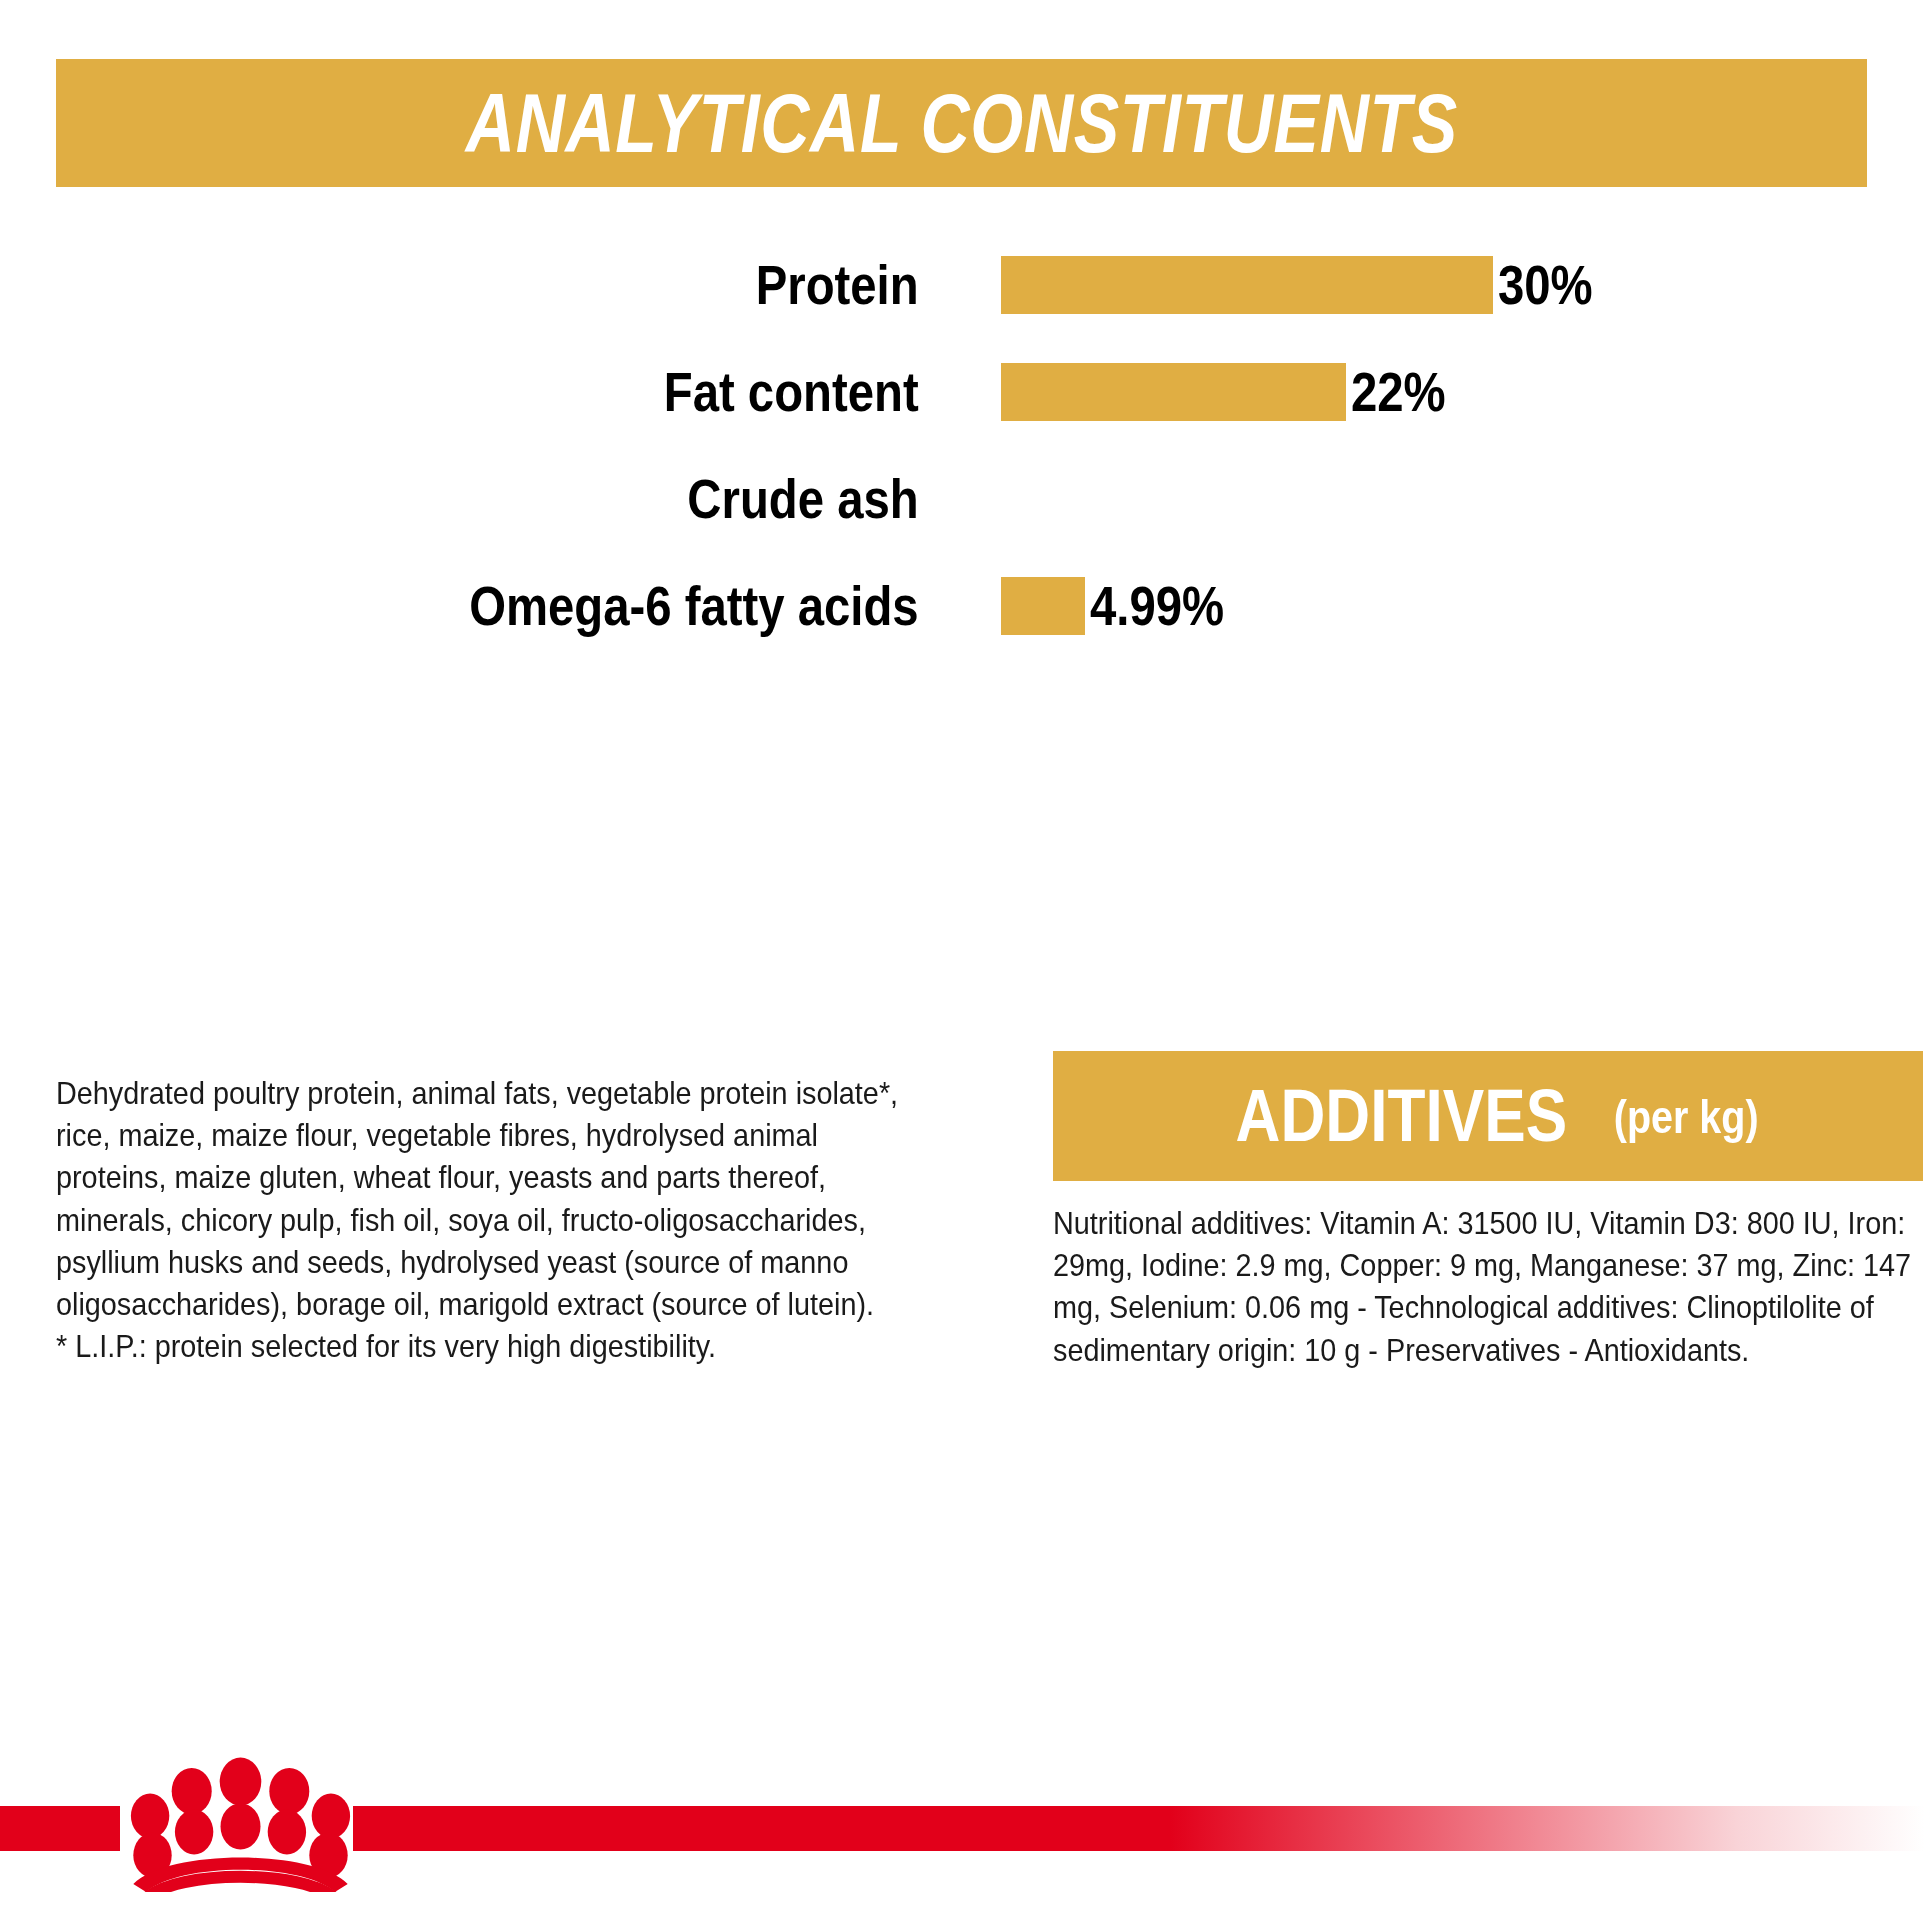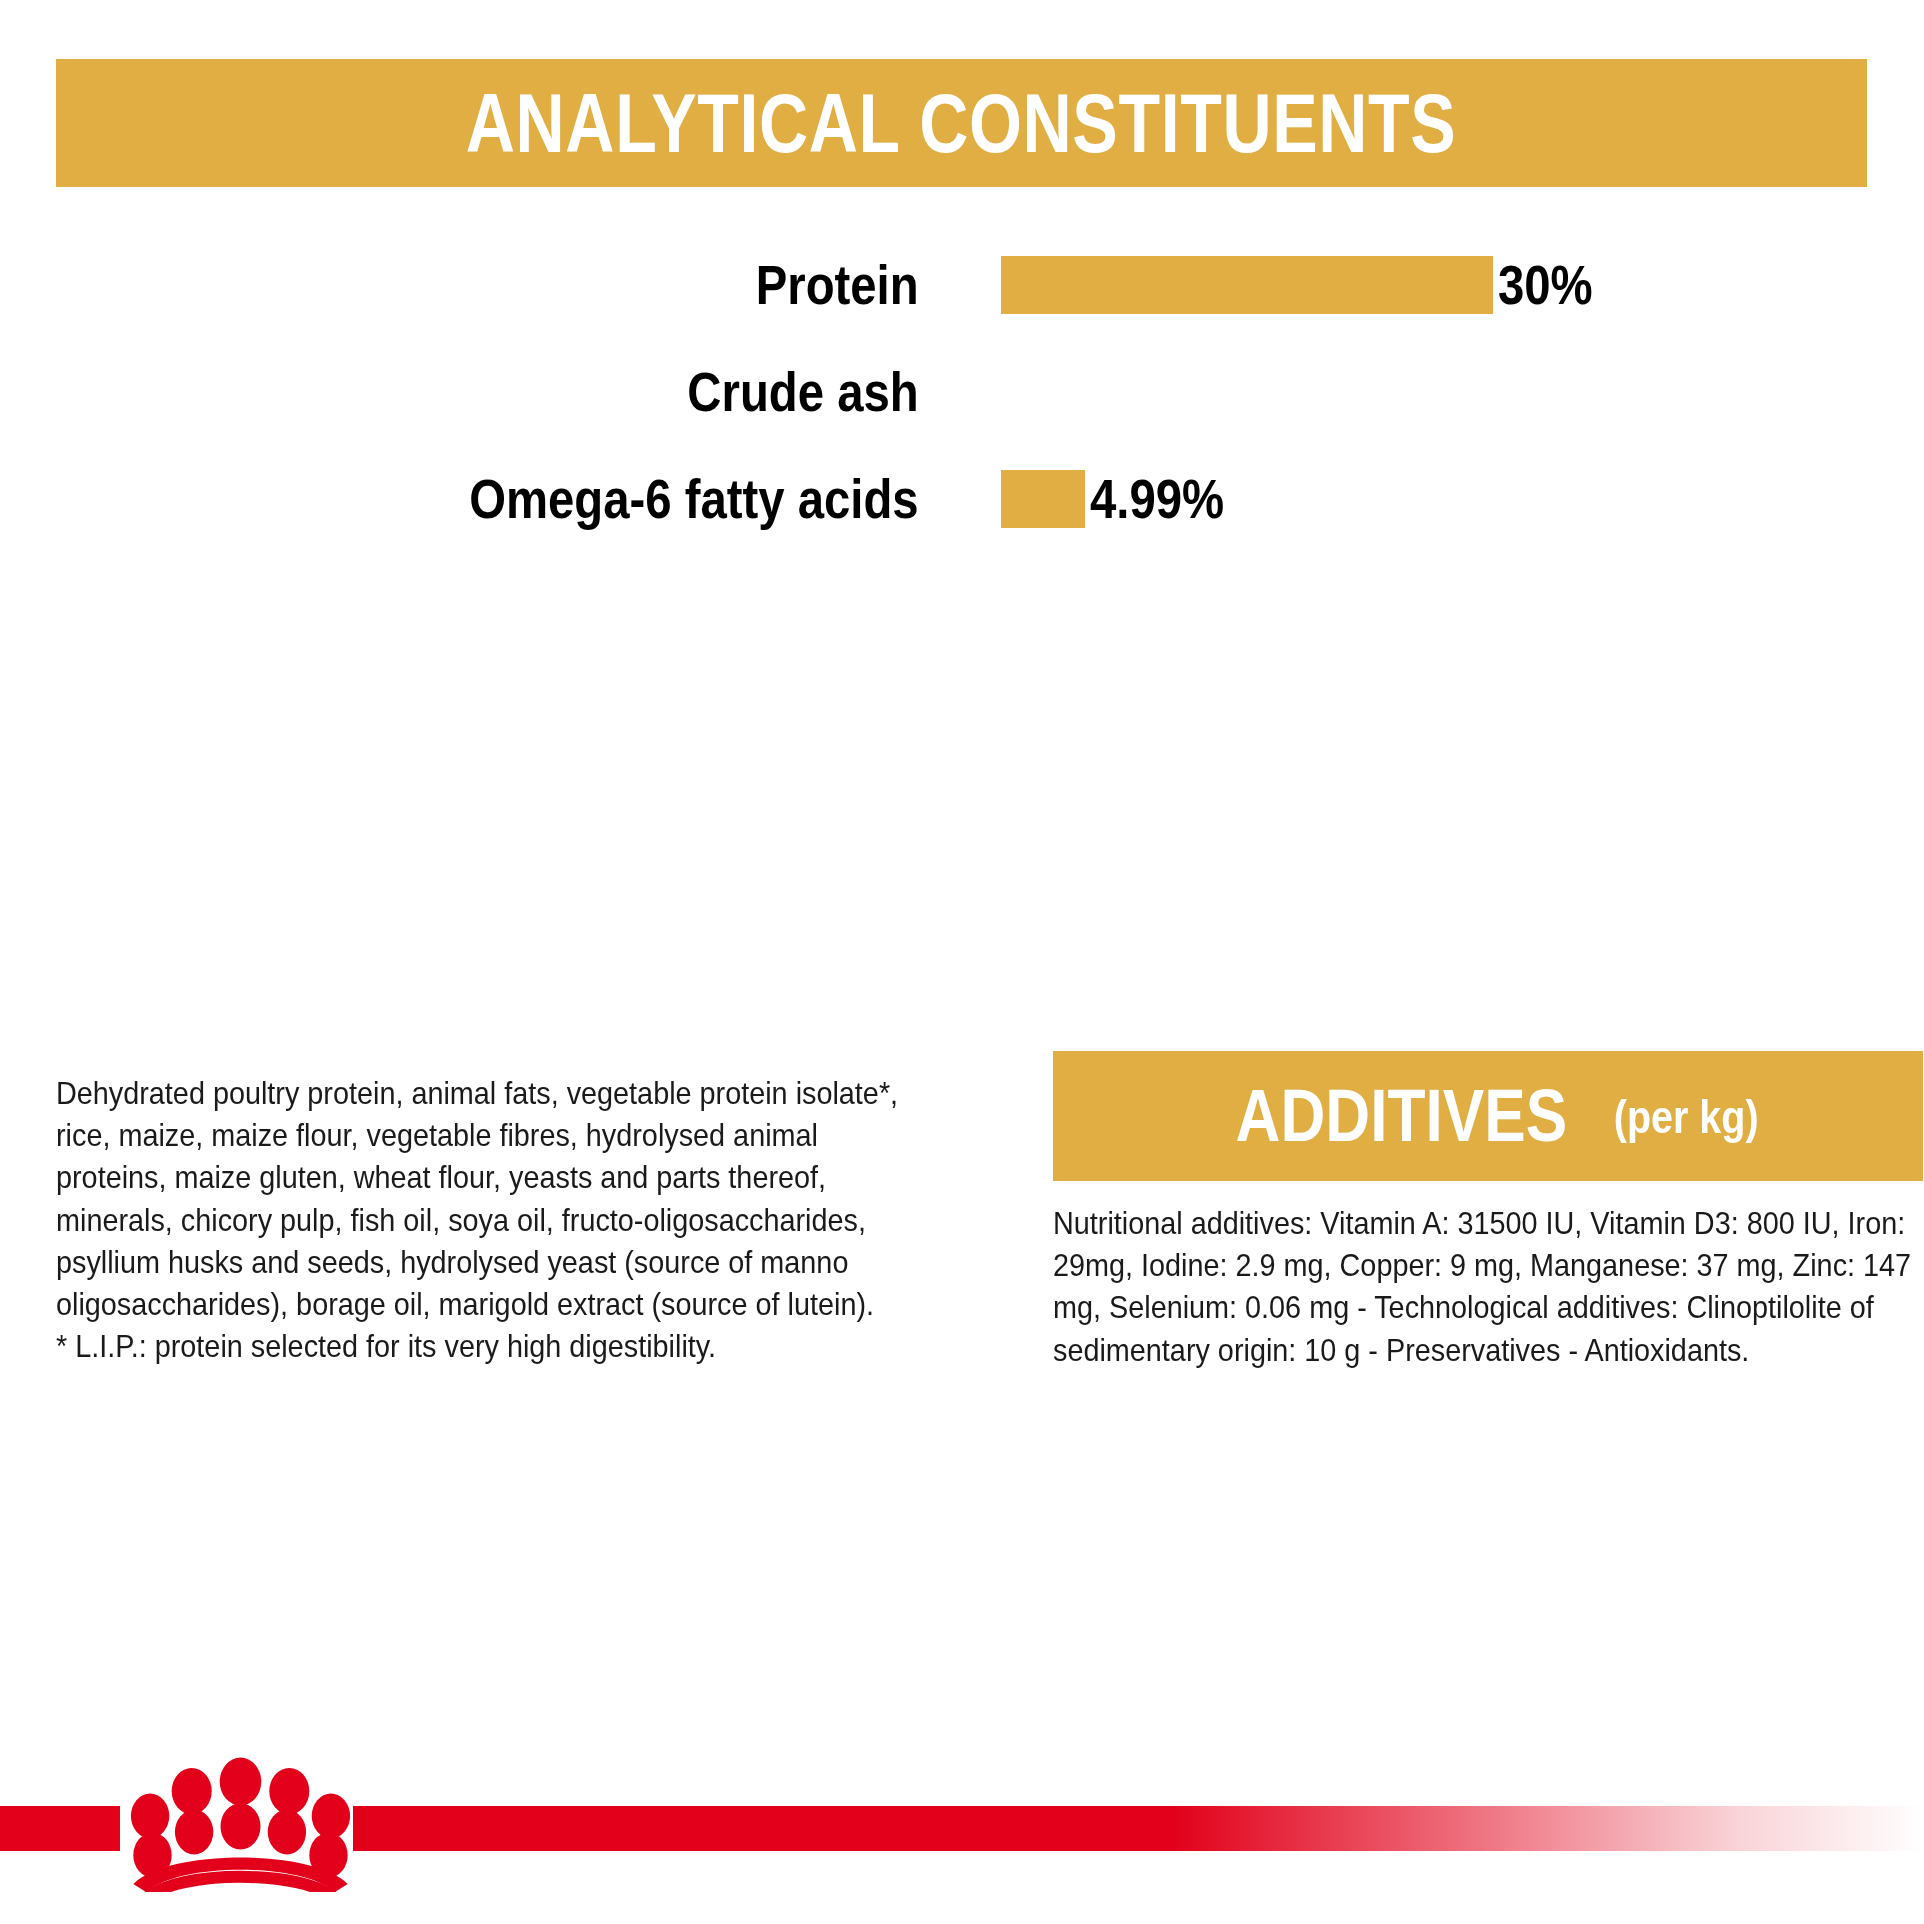--- a/index.html
+++ b/index.html
@@ -19,20 +19,21 @@
   .main-banner {
     position: absolute;
     left: 56px;
     top: 59px;
     width: 1811px;
     height: 128px;
     background: #E0AE43;
     display: flex;
     align-items: center;
     justify-content: center;
+    font-style: italic;
   }
   .main-banner-title {
     color: #ffffff;
     font-size: 83px;
     font-weight: bold;
     letter-spacing: 0.8px;
     transform: scaleX(0.82);
     transform-origin: center center;
     white-space: nowrap;
     line-height: 1;
@@ -179,20 +180,27 @@
 <div class="main-banner">
   <div class="main-banner-title">ANALYTICAL CONSTITUENTS</div>
 </div>
 
 <div class="chart" id="chart">
     <div class="chart-row">
       <div class="chart-label">Protein</div>
       <div class="chart-bar-zone">
         <div class="chart-bar" style="width: 492px; background: rgb(224, 174, 67);"></div>
         <div class="chart-value">30%</div>
+      </div>
+    </div>
+    <div class="chart-row">
+      <div class="chart-label">Fat content</div>
+      <div class="chart-bar-zone">
+        <div class="chart-bar" style="width: 345px; background: rgb(224, 174, 67);"></div>
+        <div class="chart-value">22%</div>
       </div>
     </div>
     <div class="chart-row">
       <div class="chart-label">Crude ash</div>
     </div>
     <div class="chart-row">
       <div class="chart-label">Omega-6 fatty acids</div>
       <div class="chart-bar-zone">
         <div class="chart-bar" style="width: 84px; background: rgb(224, 174, 67);"></div>
         <div class="chart-value">4.99%</div>

